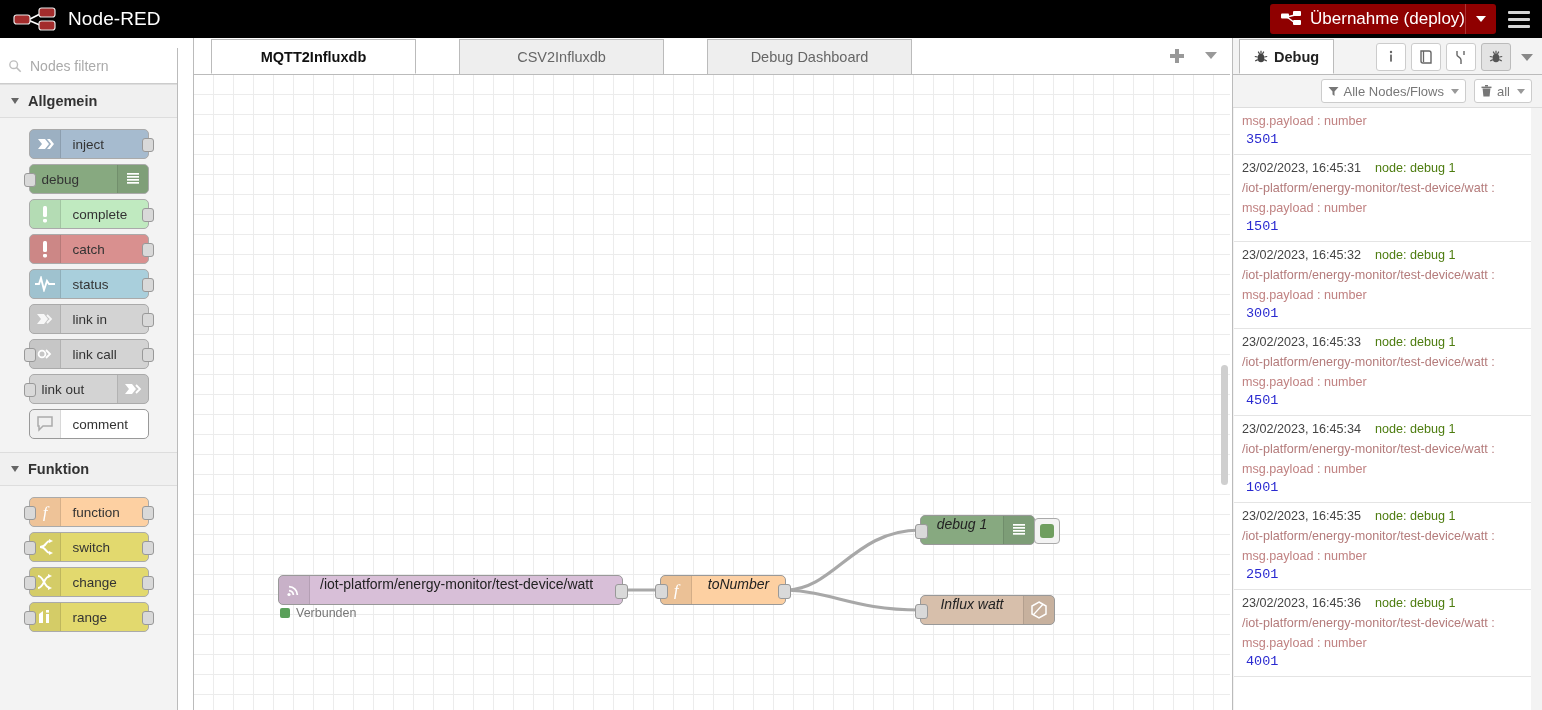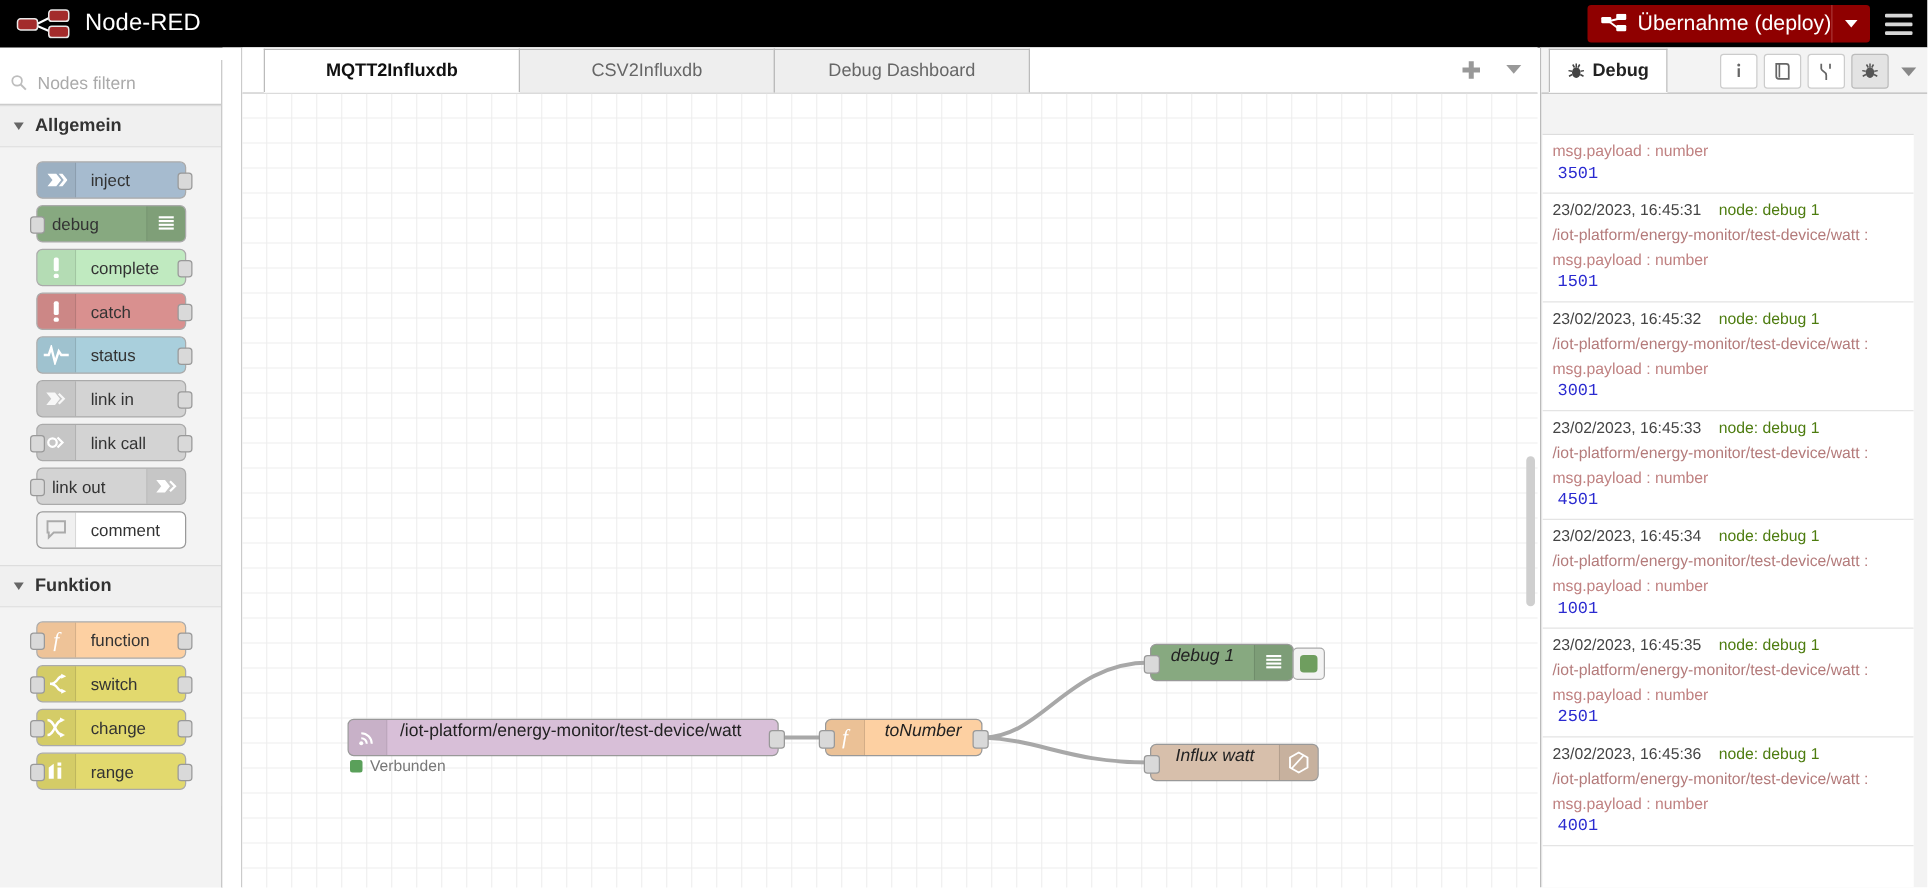--- a/index.html
+++ b/index.html
@@ -429,21 +429,21 @@
             <span class="port out"></span>
           </div>
         </div>
       </div>
   </div>
 
   <div class="collapse-bar"></div>
 
   <div class="workspace">
     <div class="tabbar">
-      <div id="flow-tabs" style="display:flex;align-items:flex-start;margin-left:17px;">
+      <div id="flow-tabs" style="display:flex;align-items:flex-start;margin-left:17px;gap:44px;">
           <div class="tab active">
             <span>MQTT2Influxdb</span>
           </div>
           <div class="tab">
             <span>CSV2Influxdb</span>
           </div>
           <div class="tab">
             <span>Debug Dashboard</span>
           </div>
         </div>
@@ -568,20 +568,38 @@
             <line x1="1.2" y1="11" x2="3.8" y2="9.6" stroke="#555" stroke-width="1.2"></line>
             <line x1="12.8" y1="11" x2="10.2" y2="9.6" stroke="#555" stroke-width="1.2"></line>
           </svg>
         </div>
         <div class="sb-ibtn plainCaret">
           <span class="caret-gray" style="border-top-color:#888;"></span>
         </div>
       </div>
     </div>
 
+    <div class="sb-toolbar">
+      <div class="pill">
+        <svg width="11" height="11" viewBox="0 0 11 11">
+          <polygon points="0.5,1 10.5,1 6.5,5.5 6.5,10 4.5,8.6 4.5,5.5" fill="#777"></polygon>
+        </svg>
+        <span>Alle Nodes/Flows</span>
+        <i class="mini-caret"></i>
+      </div>
+      <div class="pill">
+        <svg width="11" height="12" viewBox="0 0 11 12">
+          <rect x="0.5" y="1.6" width="10" height="1.5" fill="#777"></rect>
+          <rect x="4" y="0" width="3" height="1.6" fill="#777"></rect>
+          <path d="M1.6 3.4h7.8l-.8 8H2.4z" fill="#777"></path>
+        </svg>
+        <span>all</span>
+        <i class="mini-caret"></i>
+      </div>
+    </div>
 
     <div class="msg-list" id="msg-list">
         <div class="msg">
           <div class="msg-prop">msg.payload : number</div>
           <div class="msg-val">3501</div>
         </div>
         <div class="msg">
           <div class="msg-meta"><span>23/02/2023, 16:45:31</span><span class="node-of">node: debug 1</span></div>
           <div class="msg-topic">/iot-platform/energy-monitor/test-device/watt :</div>
           <div class="msg-prop">msg.payload : number</div>

